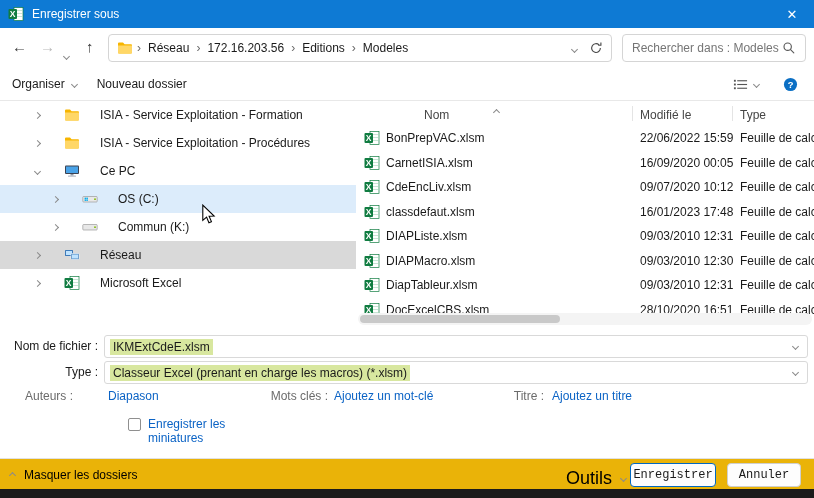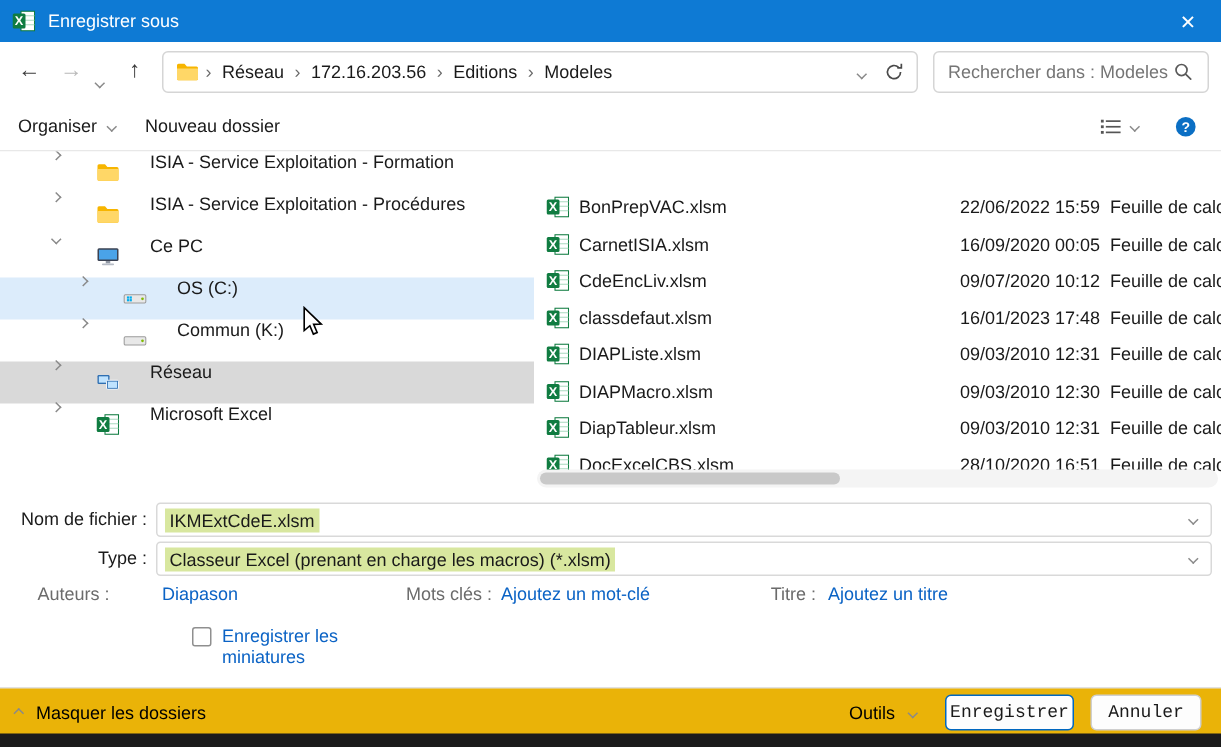--- a/index.html
+++ b/index.html
@@ -38,21 +38,21 @@
   
   .cmdbar{position:absolute;top:68px;left:0;right:0;height:33px;border-bottom:1px solid #e8e8e8;
     display:flex;align-items:center;padding:0 12px;gap:20px}
   .cmd{background:none;border:0;font-size:12px;font-family:inherit;color:#1a1a1a;display:flex;align-items:center;gap:7px}
   .cmd-right{margin-left:auto;display:flex;align-items:center;gap:24px;padding-right:4px}
   .viewbtn{background:none;border:0;display:flex;align-items:center;gap:6px}
 
   
   .main{position:absolute;top:101px;left:0;right:0;height:229px;overflow:hidden;background:#fff}
   .tree{position:absolute;left:0;top:0;width:356px;height:100%;overflow:hidden}
-  .tree-row{height:28px;display:flex;gap:20px}
+  .tree-row{height:28px;display:flex;align-items:center;gap:20px}
   .tree-row.hover{background:var(--hovrow,#dcecfb)}
   .tree-row.selected{background:var(--selrow,#d9d9d9)}
   .chev-box{width:14px;display:flex;justify-content:center;flex:0 0 14px}
   .icon{display:inline-flex;align-items:center;justify-content:center}
   .icon svg{display:block}
   .tree-label{white-space:nowrap}
 
   .filepane{position:absolute;left:356px;top:0;right:0;height:100%}
   .list-header{position:relative;height:25px;color:#454545}
   .hdr{position:absolute;top:7px;background:none;border:0;font-family:inherit;font-size:12px;color:#454545}
@@ -86,21 +86,21 @@
   .m-keywords-value{left:334px}
   .m-title-label{left:476px;width:68px;text-align:right}
   .m-title-value{left:552px}
   .thumb-check{position:absolute;top:86px;left:128px;display:flex;gap:7px}
   .checkbox{width:13px;height:13px;border:1px solid #8f8f8f;border-radius:2px;background:#fff;flex:0 0 13px;margin-top:1px}
   .thumb-label{width:94px;line-height:14px;color:var(--link,#0b63c5)}
 
   
   .footerbar{position:absolute;top:458px;left:0;right:0;height:47px;background:#eab308;border-top:1px solid #e1e1e1}
   .hide-folders{position:absolute;left:10px;top:9px;display:flex;align-items:center;gap:9px;background:none;border:0;font-family:inherit;font-size:12px}
-  .tools{position:absolute;left:566px;top:9px;display:flex;align-items:center;gap:9px;background:none;border:0;font-family:inherit;font-size:12px}
+  .tools{position:absolute;left:566px;top:9px;display:flex;align-items:center;gap:9px;background:none;border:0;font-family:inherit;font-size:18px}
   .btn{position:absolute;top:4px;height:24px;border-radius:4px;background:#fdfdfd;border:1px solid #cfcfcf;font-size:12px;font-family:Liberation Mono, monospace;color:#1a1a1a}
   .btn.save{left:630px;width:86px;border-color:var(--accent,#0067c0)}
   .btn.cancel{left:727px;width:74px}
   .darkstrip{position:absolute;top:489px;left:0;right:0;height:9px;background:#1b1b1b}
   .cursor{position:absolute;left:201px;top:204px;pointer-events:none;z-index:50}
 </style>
 </head>
 <body>
 
 <div class="dialog">
@@ -297,20 +297,28 @@
               <line x1="6" y1="10.5" x2="15" y2="10.5" stroke="#9fd5b7" stroke-width="0.6"></line>
               <rect x="0.5" y="3" width="8.5" height="10" rx="1" fill="#107c41"></rect>
               <text x="4.7" y="10.8" fill="#fff" font-size="8.5" font-weight="bold" text-anchor="middle" font-family="Liberation Sans, sans-serif">X</text>
             </svg>
           </span>
           <span class="tree-label">Microsoft Excel</span>
         </div>
       </div>
 
     <div class="filepane">
+      <div class="list-header">
+        <span class="sort-caret"><i class="chev up tiny"></i></span>
+        <button class="hdr h-name">Nom</button>
+        <button class="hdr h-mod">Modifié le</button>
+        <button class="hdr h-type">Type</button>
+        <span class="hsep" style="left:276px"></span>
+        <span class="hsep" style="left:376px"></span>
+      </div>
       <div id="file-rows" class="rows">
           <div class="file-row">
             <span class="col-name">
               <span class="icon">
                 <svg viewBox="0 0 16 16" width="16" height="16">
                   <rect x="6" y="1.5" width="9" height="13" fill="#fff" stroke="#107c41" stroke-width="0.7"></rect>
                   <line x1="6" y1="4.5" x2="15" y2="4.5" stroke="#9fd5b7" stroke-width="0.6"></line>
                   <line x1="6" y1="7.5" x2="15" y2="7.5" stroke="#9fd5b7" stroke-width="0.6"></line>
                   <line x1="6" y1="10.5" x2="15" y2="10.5" stroke="#9fd5b7" stroke-width="0.6"></line>
                   <rect x="0.5" y="3" width="8.5" height="10" rx="1" fill="#107c41"></rect>

